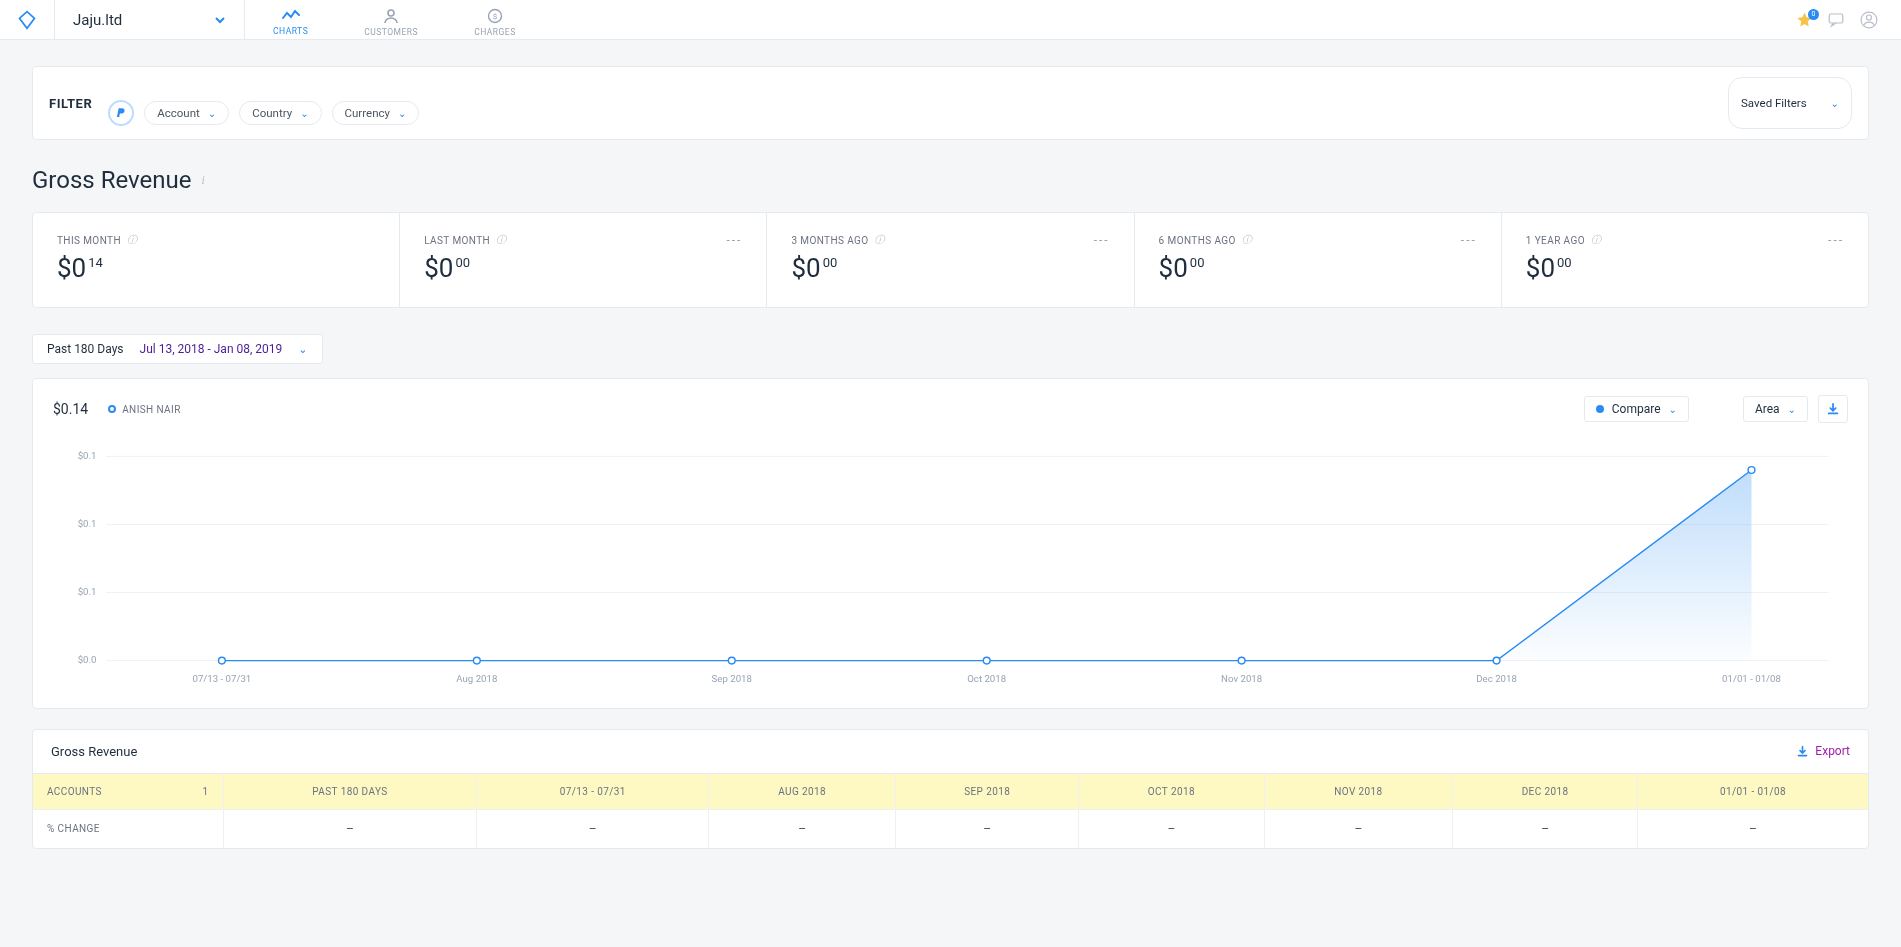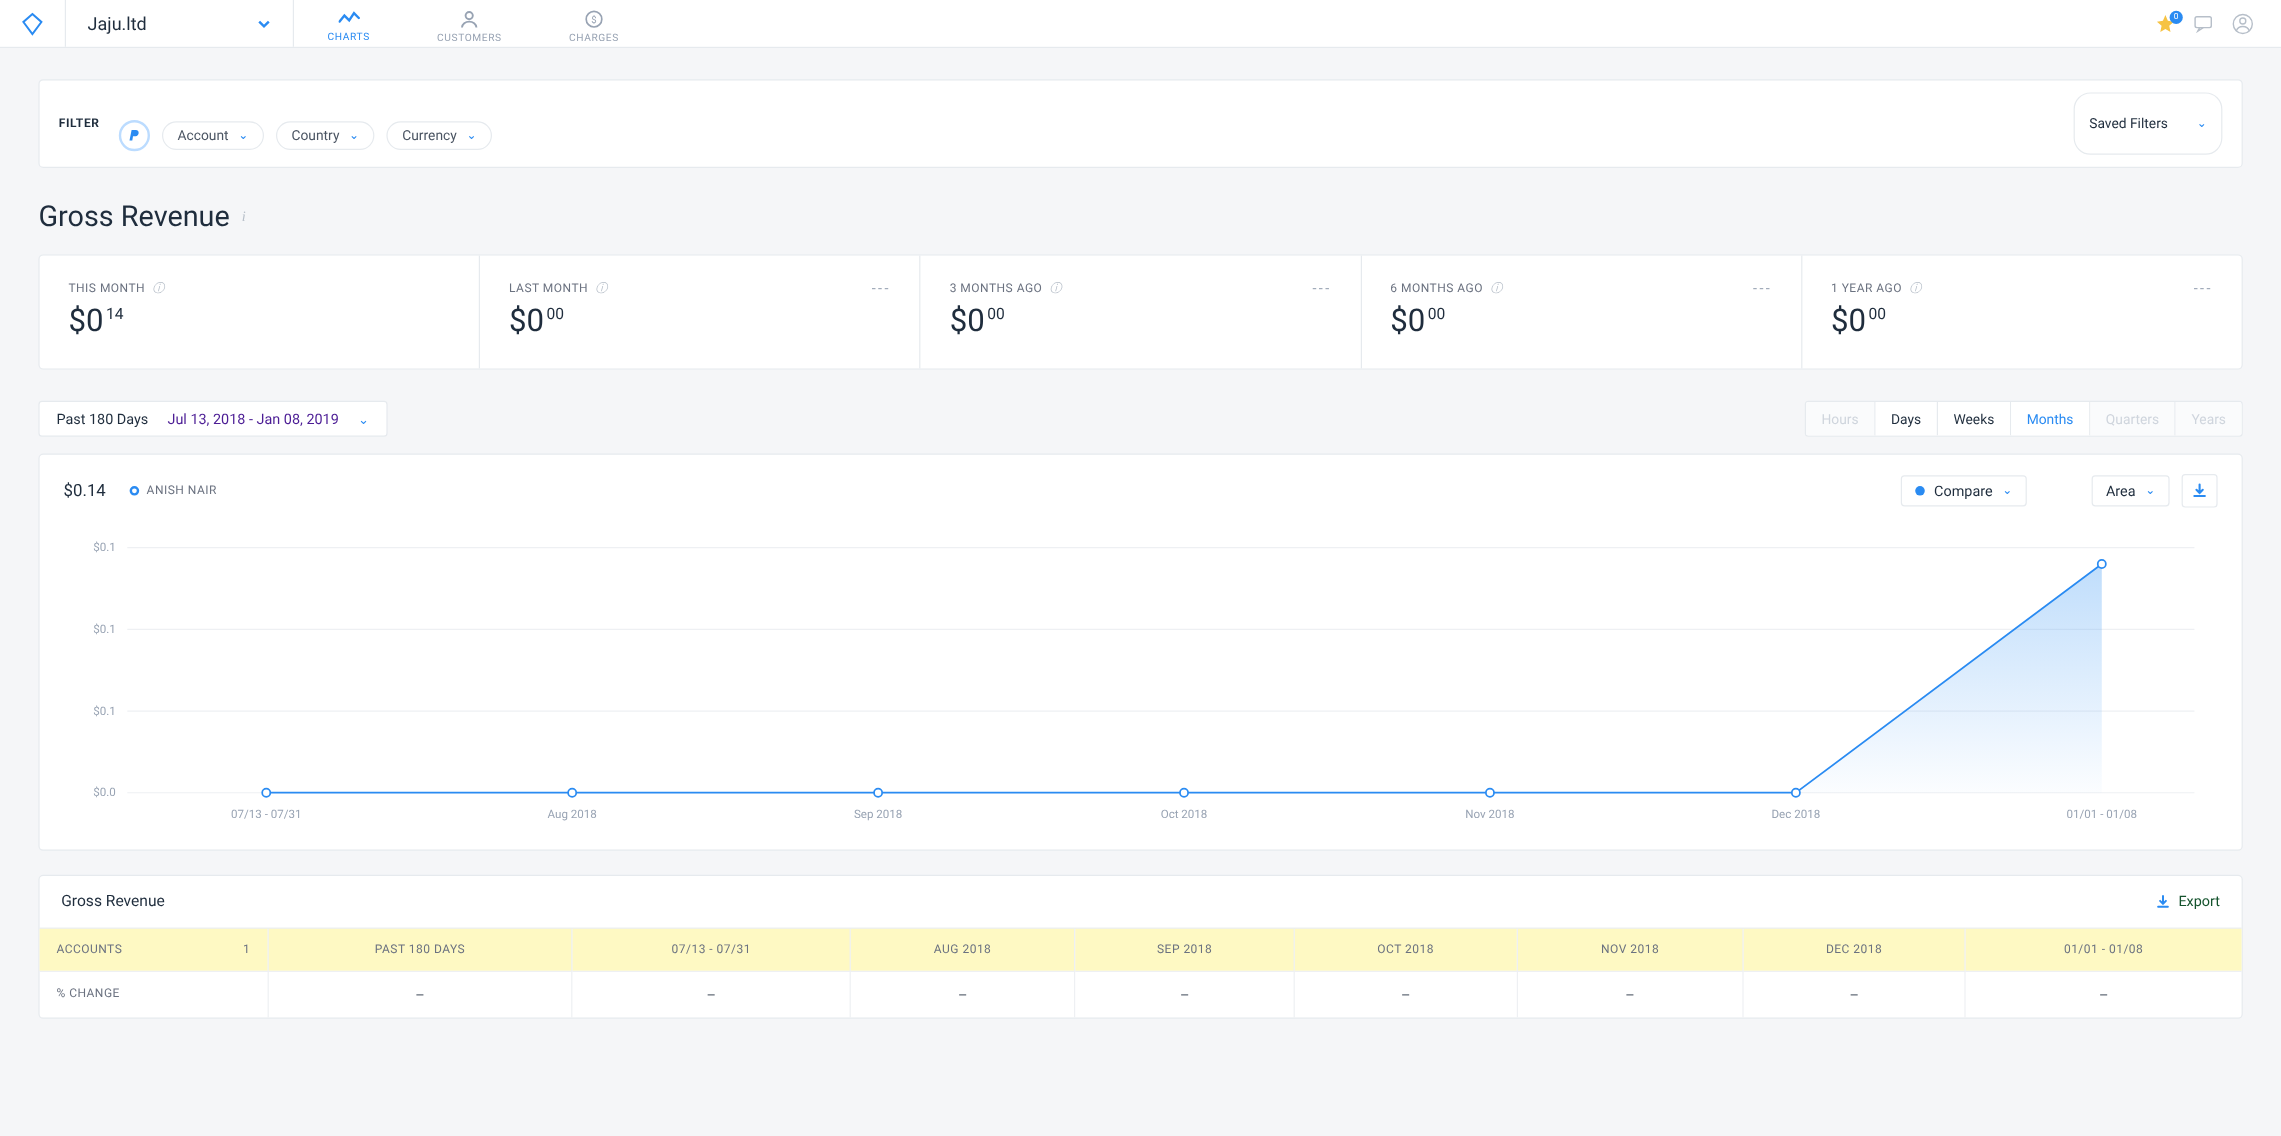--- a/index.html
+++ b/index.html
@@ -18,21 +18,21 @@
   .topbar .spacer { flex: 1; }
   .topbar .right { display: flex; align-items: center; gap: 14px; padding-right: 22px; }
   .topbar .right .ico { color: #b7bfc9; cursor: pointer; position: relative; }
   .star { color: #f6c344; }
   .star .badge { position:absolute; top:-2px; right:-6px; background:#2a8bf2; color:#fff; border-radius:50%; width:11px; height:11px; font-size:7px; line-height:11px; text-align:center;}
 
   
   .content { padding: 0 32px 40px; }
   .filterbar { background: #fff; border: 1px solid #e6eaee; border-radius: 4px; margin-top: 26px; padding: 10px 16px; display: flex; align-items: center; justify-content: space-between; }
   .filterbar .left { display: flex; align-items: center; gap: 10px; }
-  .filterbar .lbl-filter { font-size: 10px; font-weight: 700; letter-spacing: 0.5px; color: #1f2d3d; margin-right: 6px;}
+  .filterbar .lbl-filter { font-size: 13px; font-weight: 700; letter-spacing: 0.5px; color: #1f2d3d; margin-right: 6px;}
   .chip { display: inline-flex; align-items: center; gap: 8px; border: 1px solid #e6eaee; border-radius: 14px; padding: 4px 12px; font-size: 11.5px; color: #4b5563; cursor: pointer; background:#fff;margin-top:20px;}
   .chip.icon-only { padding: 3px; width:26px; height:26px; border-radius:50%; justify-content:center;}
   .chip.icon-only.selected{ border: 2px solid #bcdcff; }
   .chip .caret { color: #2a8bf2; font-size: 10px; }
   .saved { display:inline-flex; align-items:center; gap:24px; border:1px solid #e6eaee; border-radius:14px; padding:18px 12px; font-size:11.5px; cursor:pointer;}
   .saved .caret { color:#2a8bf2; font-size:10px; }
 
   
   .page-title { display:flex; align-items:center; gap:10px; margin: 26px 0 18px; }
   .page-title h1 { font-size: 24px; font-weight: 400; color: #1f2d3d; }
@@ -70,21 +70,21 @@
   .btn { display:inline-flex; align-items:center; gap:8px; border:1px solid #e6eaee; border-radius:3px; padding:5px 11px; font-size:12px; background:#fff; cursor:pointer;margin-left:44px;}
   .btn .caret{ color:#2a8bf2; font-size:10px;}
   .btn .bdot{ width:8px; height:8px; border-radius:50%; background:#2a8bf2; }
   .iconbtn { display:inline-flex; align-items:center; justify-content:center; border:1px solid #e6eaee; border-radius:3px; width:30px; height:28px; background:#fff; cursor:pointer; color:#2a8bf2;}
   .chart-svg { width:100%; display:block;}
   .chart-svg text{ font-family:inherit; font-size:10px; fill:#98a3b3;}
 
   
   .table-card { background:#fff; border:1px solid #e6eaee; border-radius:4px; margin-top: 20px; }
   .table-card .thead { display:flex; justify-content:space-between; align-items:center; padding: 14px 18px; border-bottom:1px solid #e6eaee;}
-  .table-card .thead .exp { display:inline-flex; align-items:center; gap:6px; font-size:12px; color:#14532d; cursor:pointer;}
+  .table-card .thead .exp { display:inline-flex; align-items:center; gap:6px; font-size:12px; color:#a21caf; cursor:pointer;}
   .table-card .thead .exp .ico{color:#2a8bf2;}
   table { width:100%; border-collapse:collapse;}
   th, td { border-bottom:1px solid #eef0f3; border-right:1px solid #eef0f3; padding: 12px 14px; text-align:center; font-weight:400;}
   th { background:#fef9c3; font-size:10px; letter-spacing:0.4px; color:#6b7280;}
   td { font-size:12px; color:#4b5563;}
   th:first-child, td:first-child{ text-align:left; width: 190px;}
   th:last-child, td:last-child{ border-right:none;}
   tr:last-child td{border-bottom:none;}
   .accounts-hdr { display:flex; justify-content:space-between;}
 
@@ -232,28 +232,20 @@
     <div class="trend">---</div>
       </div>
     </div>
 
   <div class="range-row">
     <div class="range-select">
       <span class="preset">Past 180 Days</span>
       <span class="dates">Jul 13, 2018 - Jan 08, 2019</span>
       <span class="caret">⌄</span>
     </div>
-    <div class="gran" id="gran-row">
-        <span class="g disabled">Hours</span>
-        <span class="g">Days</span>
-        <span class="g">Weeks</span>
-        <span class="g active">Months</span>
-        <span class="g disabled">Quarters</span>
-        <span class="g disabled">Years</span>
-      </div>
   </div>
 
   <div class="chart-card">
     <div class="chart-hdr">
       <div class="left">
         <span class="total">$0.14</span>
         <span class="legend">
           <span class="dot"></span>
           <span>ANISH NAIR</span>
         </span>

